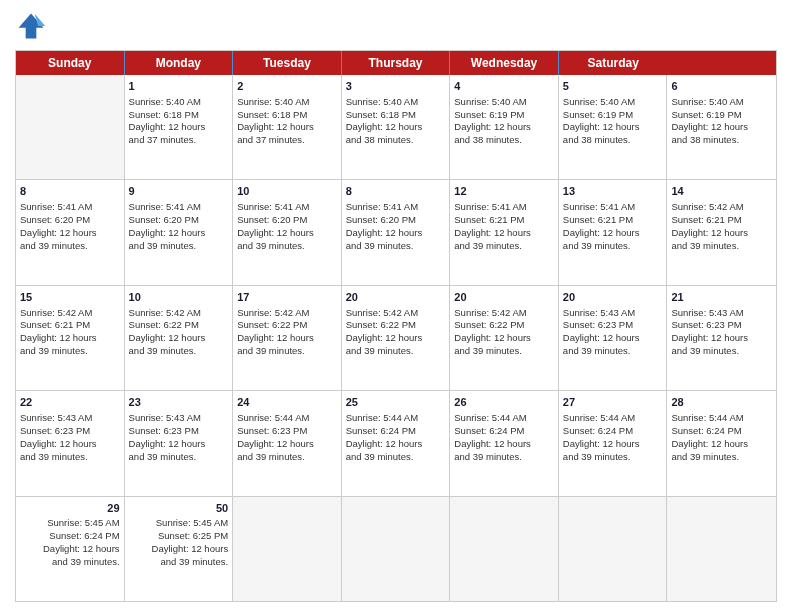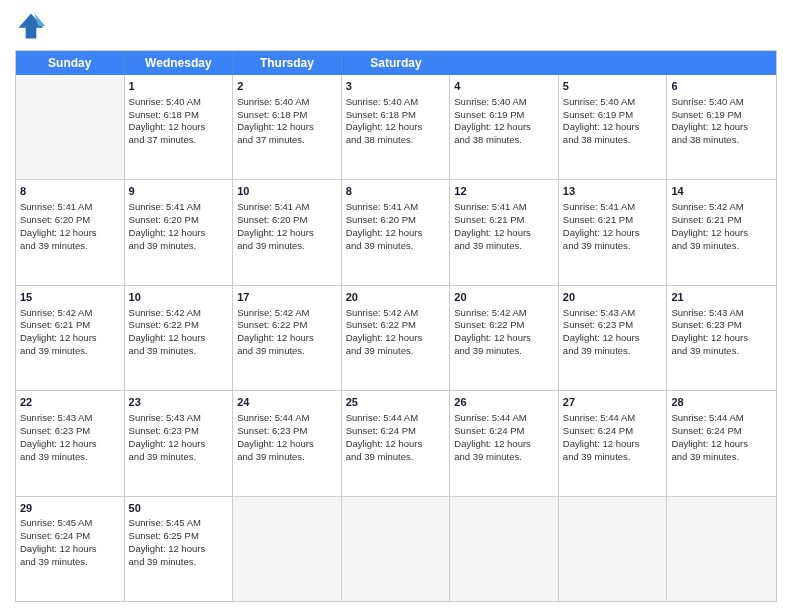--- a/index.html
+++ b/index.html
@@ -57,21 +57,21 @@
     }
     .calendar {
       flex: 1;
       display: flex;
       flex-direction: column;
       border: 1px solid #ccc;
     }
     .cal-header-row {
       display: grid;
       grid-template-columns: repeat(7, 1fr);
-      background: #3b82f6;
+      background: #b91c1c;
     }
     .cal-header-cell {
       color: #fff;
       font-weight: bold;
       font-size: 12px;
       text-align: center;
       padding: 5px 2px;
       border-right: 1px solid #4a8dd5;
     }
     .cal-header-cell:last-child { border-right: none; }
@@ -79,21 +79,21 @@
       flex: 1;
       display: flex;
       flex-direction: column;
     }
     .cal-week {
       display: grid;
       grid-template-columns: repeat(7, 1fr);
       flex: 1;
       border-bottom: 1px solid #ccc;
     }
-    .cal-week:last-child { border-bottom: none; }
+    .cal-week:last-child { border-bottom: none; text-align: right; }
     .cal-cell {
       border-right: 1px solid #ccc;
       padding: 4px 4px 2px 4px;
       font-size: 9.5px;
       color: #333;
       line-height: 1.35;
       background: #fff;
       vertical-align: top;
     }
     .cal-cell:last-child { border-right: none; }
@@ -123,22 +123,24 @@
     </div>
     <div class="title-block">
       <div class="cal-title"></div>
       <div class="cal-subtitle"></div>
     </div>
   </div>
 
   <div class="calendar">
     <div class="cal-header-row" id="cal-header">
         <div class="cal-header-cell">Sunday</div>
+        <div class="cal-header-cell">Monday</div>
+        <div class="cal-header-cell">Tuesday</div>
+        <div class="cal-header-cell">Thursday</div>
         <div class="cal-header-cell">Wednesday</div>
-        <div class="cal-header-cell">Thursday</div>
         <div class="cal-header-cell">Saturday</div>
       </div>
     <div class="cal-body" id="cal-body">
         <div class="cal-week">
           <div class="cal-cell empty"></div>
           <div class="cal-cell">
             <span class="day-num">1</span>
             <div>Sunrise: 5:40 AM</div>
             <div>Sunset: 6:18 PM</div>
             <div>Daylight: 12 hours</div>

